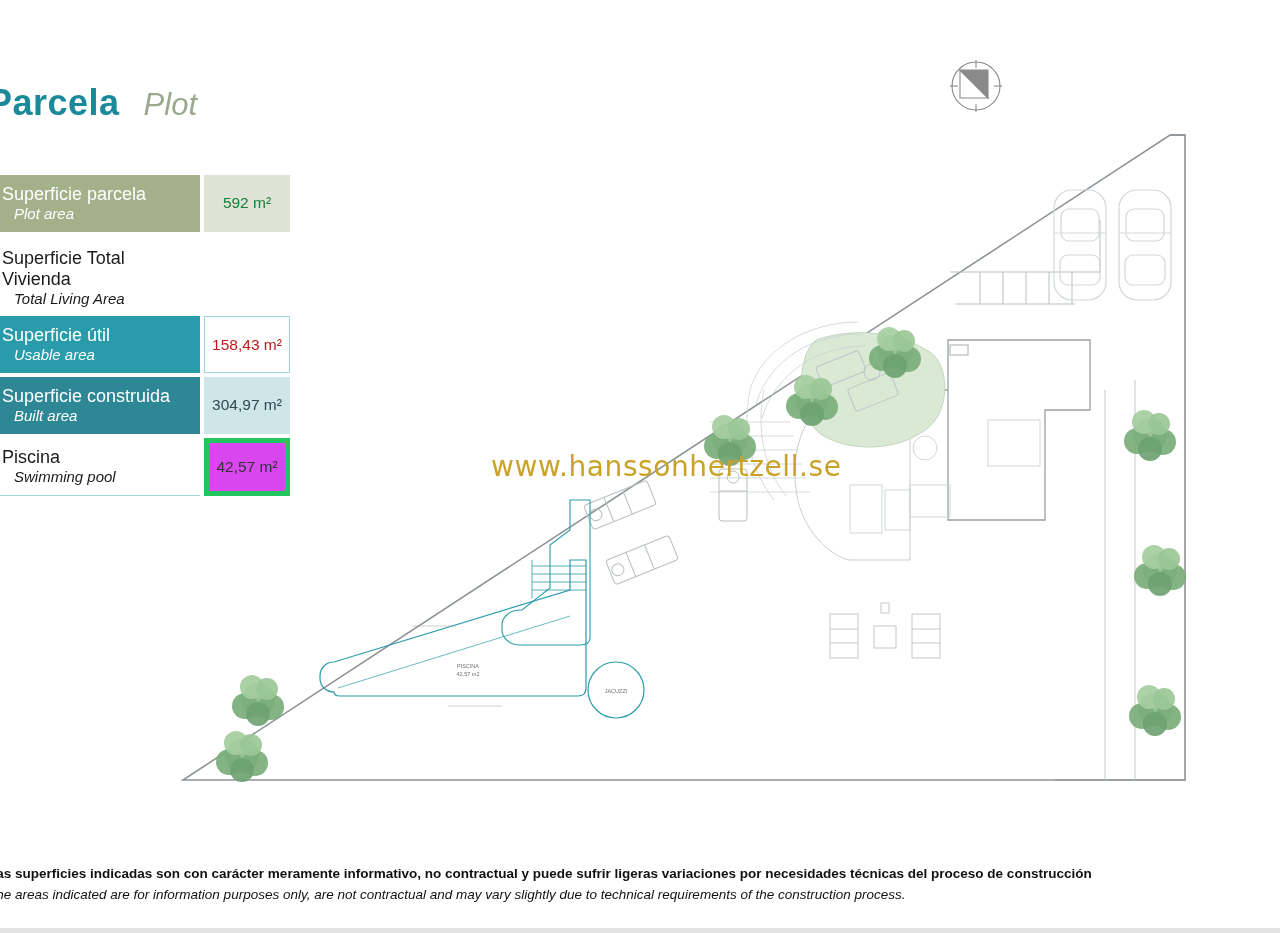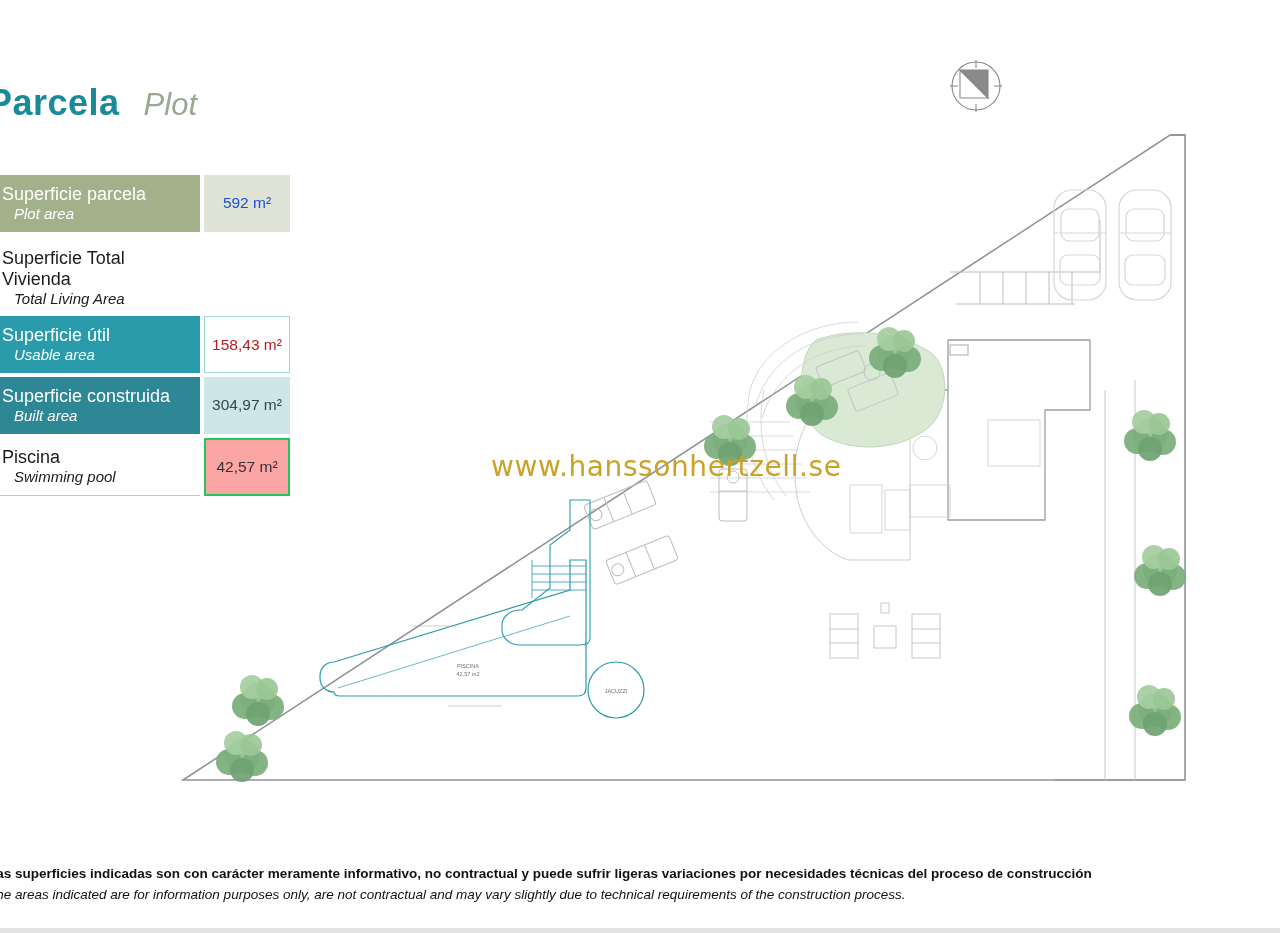--- a/index.html
+++ b/index.html
@@ -73,37 +73,37 @@
     margin-left: 4px;
     display: flex;
     align-items: center;
     justify-content: center;
     font-size: 15.5px;
     color: #333;
   }
 
   
   .row-plot .spec-label { background: #a3b18a; color: #ffffff; }
-  .row-plot .spec-value { background: #dfe3d6; color: #1d4ed8; }
+  .row-plot .spec-value { background: #dfe3d6; color: #15803d; }
 
   
   .row-total { margin-bottom: 2px; }
   .row-total .spec-label { background: #ffffff; color: #1b1b1b; padding-top: 12px; padding-bottom: 6px; }
 
   
   .row-usable .spec-label { background: #2a9bab; color: #ffffff; }
   .row-usable .spec-value { background: #ffffff; border: 1px solid #9fd3da; color: #b91c1c; }
 
   
   .row-built .spec-label { background: #2e8795; color: #ffffff; }
   .row-built .spec-value { background: #cfe6e9; color: #2d4a4f; }
 
   
   .row-pool .spec-label { background: #ffffff; color: #1b1b1b; border-bottom: 1px solid #9fd3da; }
-  .row-pool .spec-value { background: #fca5a5; border: 2px solid #22c55e; color: #333; }
+  .row-pool .spec-value { background: #d946ef; border: 5px solid #22c55e; color: #333; }
 
   
   #watermark {
     position: absolute;
     left: 491px;
     top: 450px;
     font-size: 28px;
     color: #c9a227;
     letter-spacing: 0.6px;
     font-family: "DejaVu Sans", sans-serif;

